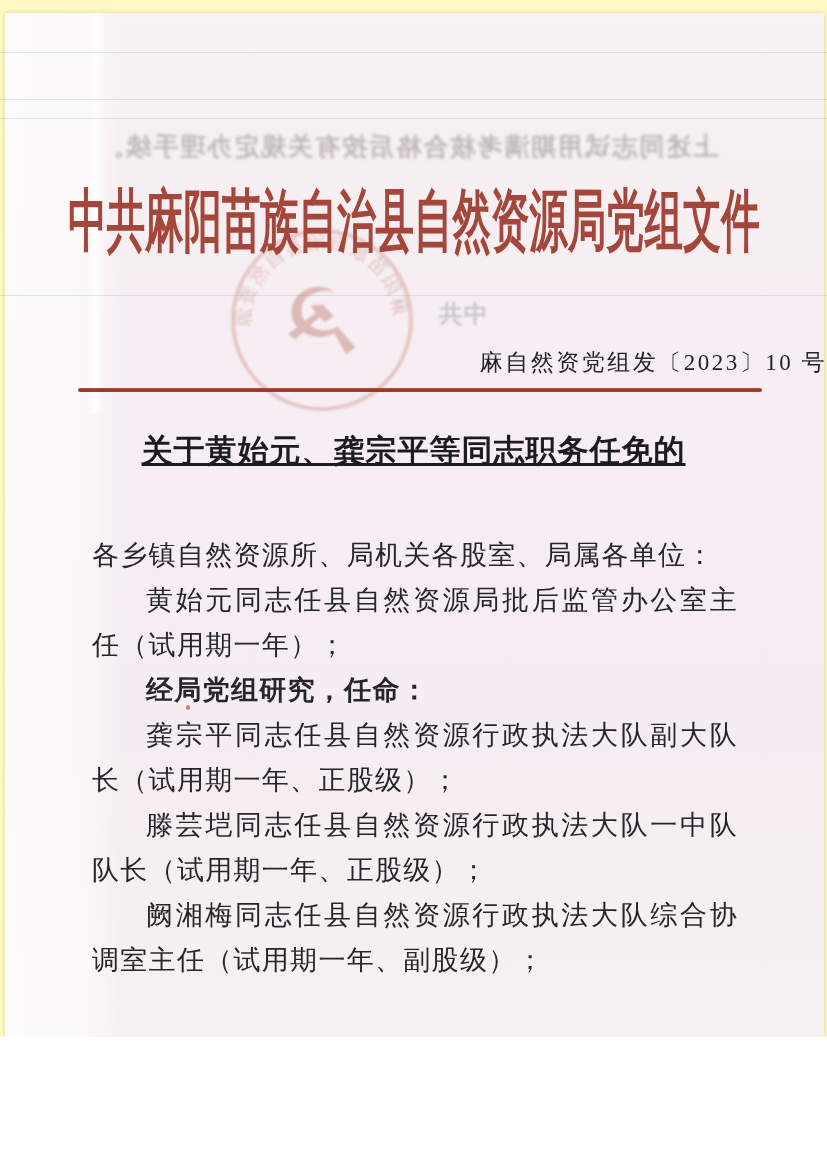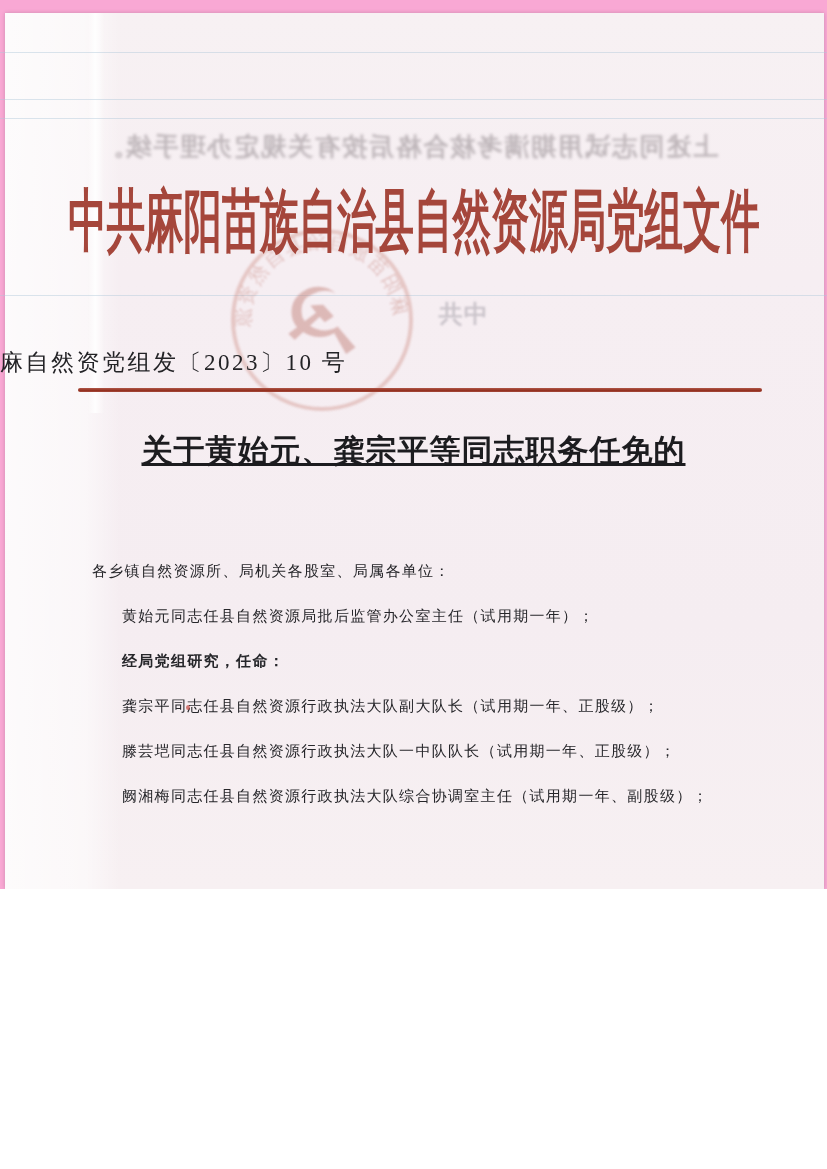--- a/index.html
+++ b/index.html
@@ -1,19 +1,19 @@
 <!DOCTYPE html>
 <html><head>
 <meta charset="utf-8">
 <style>
   html,body{margin:0;padding:0;}
   .page{
     position:relative;
-    width:827px;height:889px;
-    background:#f9a8d4;
+    width:827px;height:1037px;
+    background:#fef9c3;
     overflow:hidden;
     font-family:"Liberation Serif","DejaVu Serif",serif;
   }
   .paper{
     position:absolute;left:5px;right:3px;top:13px;bottom:0;
     background:
       linear-gradient(90deg, rgba(255,255,255,.75) 0px, rgba(255,255,255,.55) 80px, rgba(255,255,255,0) 115px),
       linear-gradient(180deg,#f7f1f3 0%,#f6eef2 30%,#f5edf1 70%,#f7f0f2 100%);
     box-shadow:0 0 4px rgba(0,0,0,.18);
   }
@@ -50,36 +50,36 @@
     display:flex;justify-content:center;
   }
   .red-header span{
     font-size:68px;font-weight:bold;white-space:nowrap;
     color:#a5463b;
     transform:scale(0.565,1.0);transform-origin:center center;
     letter-spacing:0;
   }
   .doc-number{
     position:absolute;left:0;top:347px;width:827px;
-    text-align:left;font-size:23px;letter-spacing:2.5px;color:#232326;
+    text-align:right;font-size:23px;letter-spacing:2.5px;color:#232326;
   }
   .red-rule{
     position:absolute;left:78px;top:388px;width:684px;height:4px;
     background:linear-gradient(180deg,#b0584a,#93301f 60%,#a54a3c);
     border-radius:2px;
   }
   .notice-title{
     position:absolute;left:0;top:432px;width:827px;text-align:center;
     color:#1c1c1f;font-weight:bold;text-decoration:underline;
   }
   .notice-title .l1{font-size:31px;letter-spacing:1px;line-height:38px;}
   .notice-title .l2{font-size:31px;letter-spacing:8px;line-height:40px;margin-top:4px;}
   .body-text{
-    position:absolute;left:92px;top:549px;width:646px;
-    font-size:15px;line-height:45px;letter-spacing:1.3px;
+    position:absolute;left:92px;top:533px;width:646px;
+    font-size:27px;line-height:45px;letter-spacing:1.3px;
     color:#26262a;text-align:justify;text-align-last:left;
   }
   .body-text p{margin:0;}
   .body-text p.indent{text-indent:2em;}
   .body-text p.bold{font-weight:bold;}
   .speck{
     position:absolute;width:4px;height:5px;border-radius:50%;
     background:rgba(190,60,50,.65);
   }
 </style>

